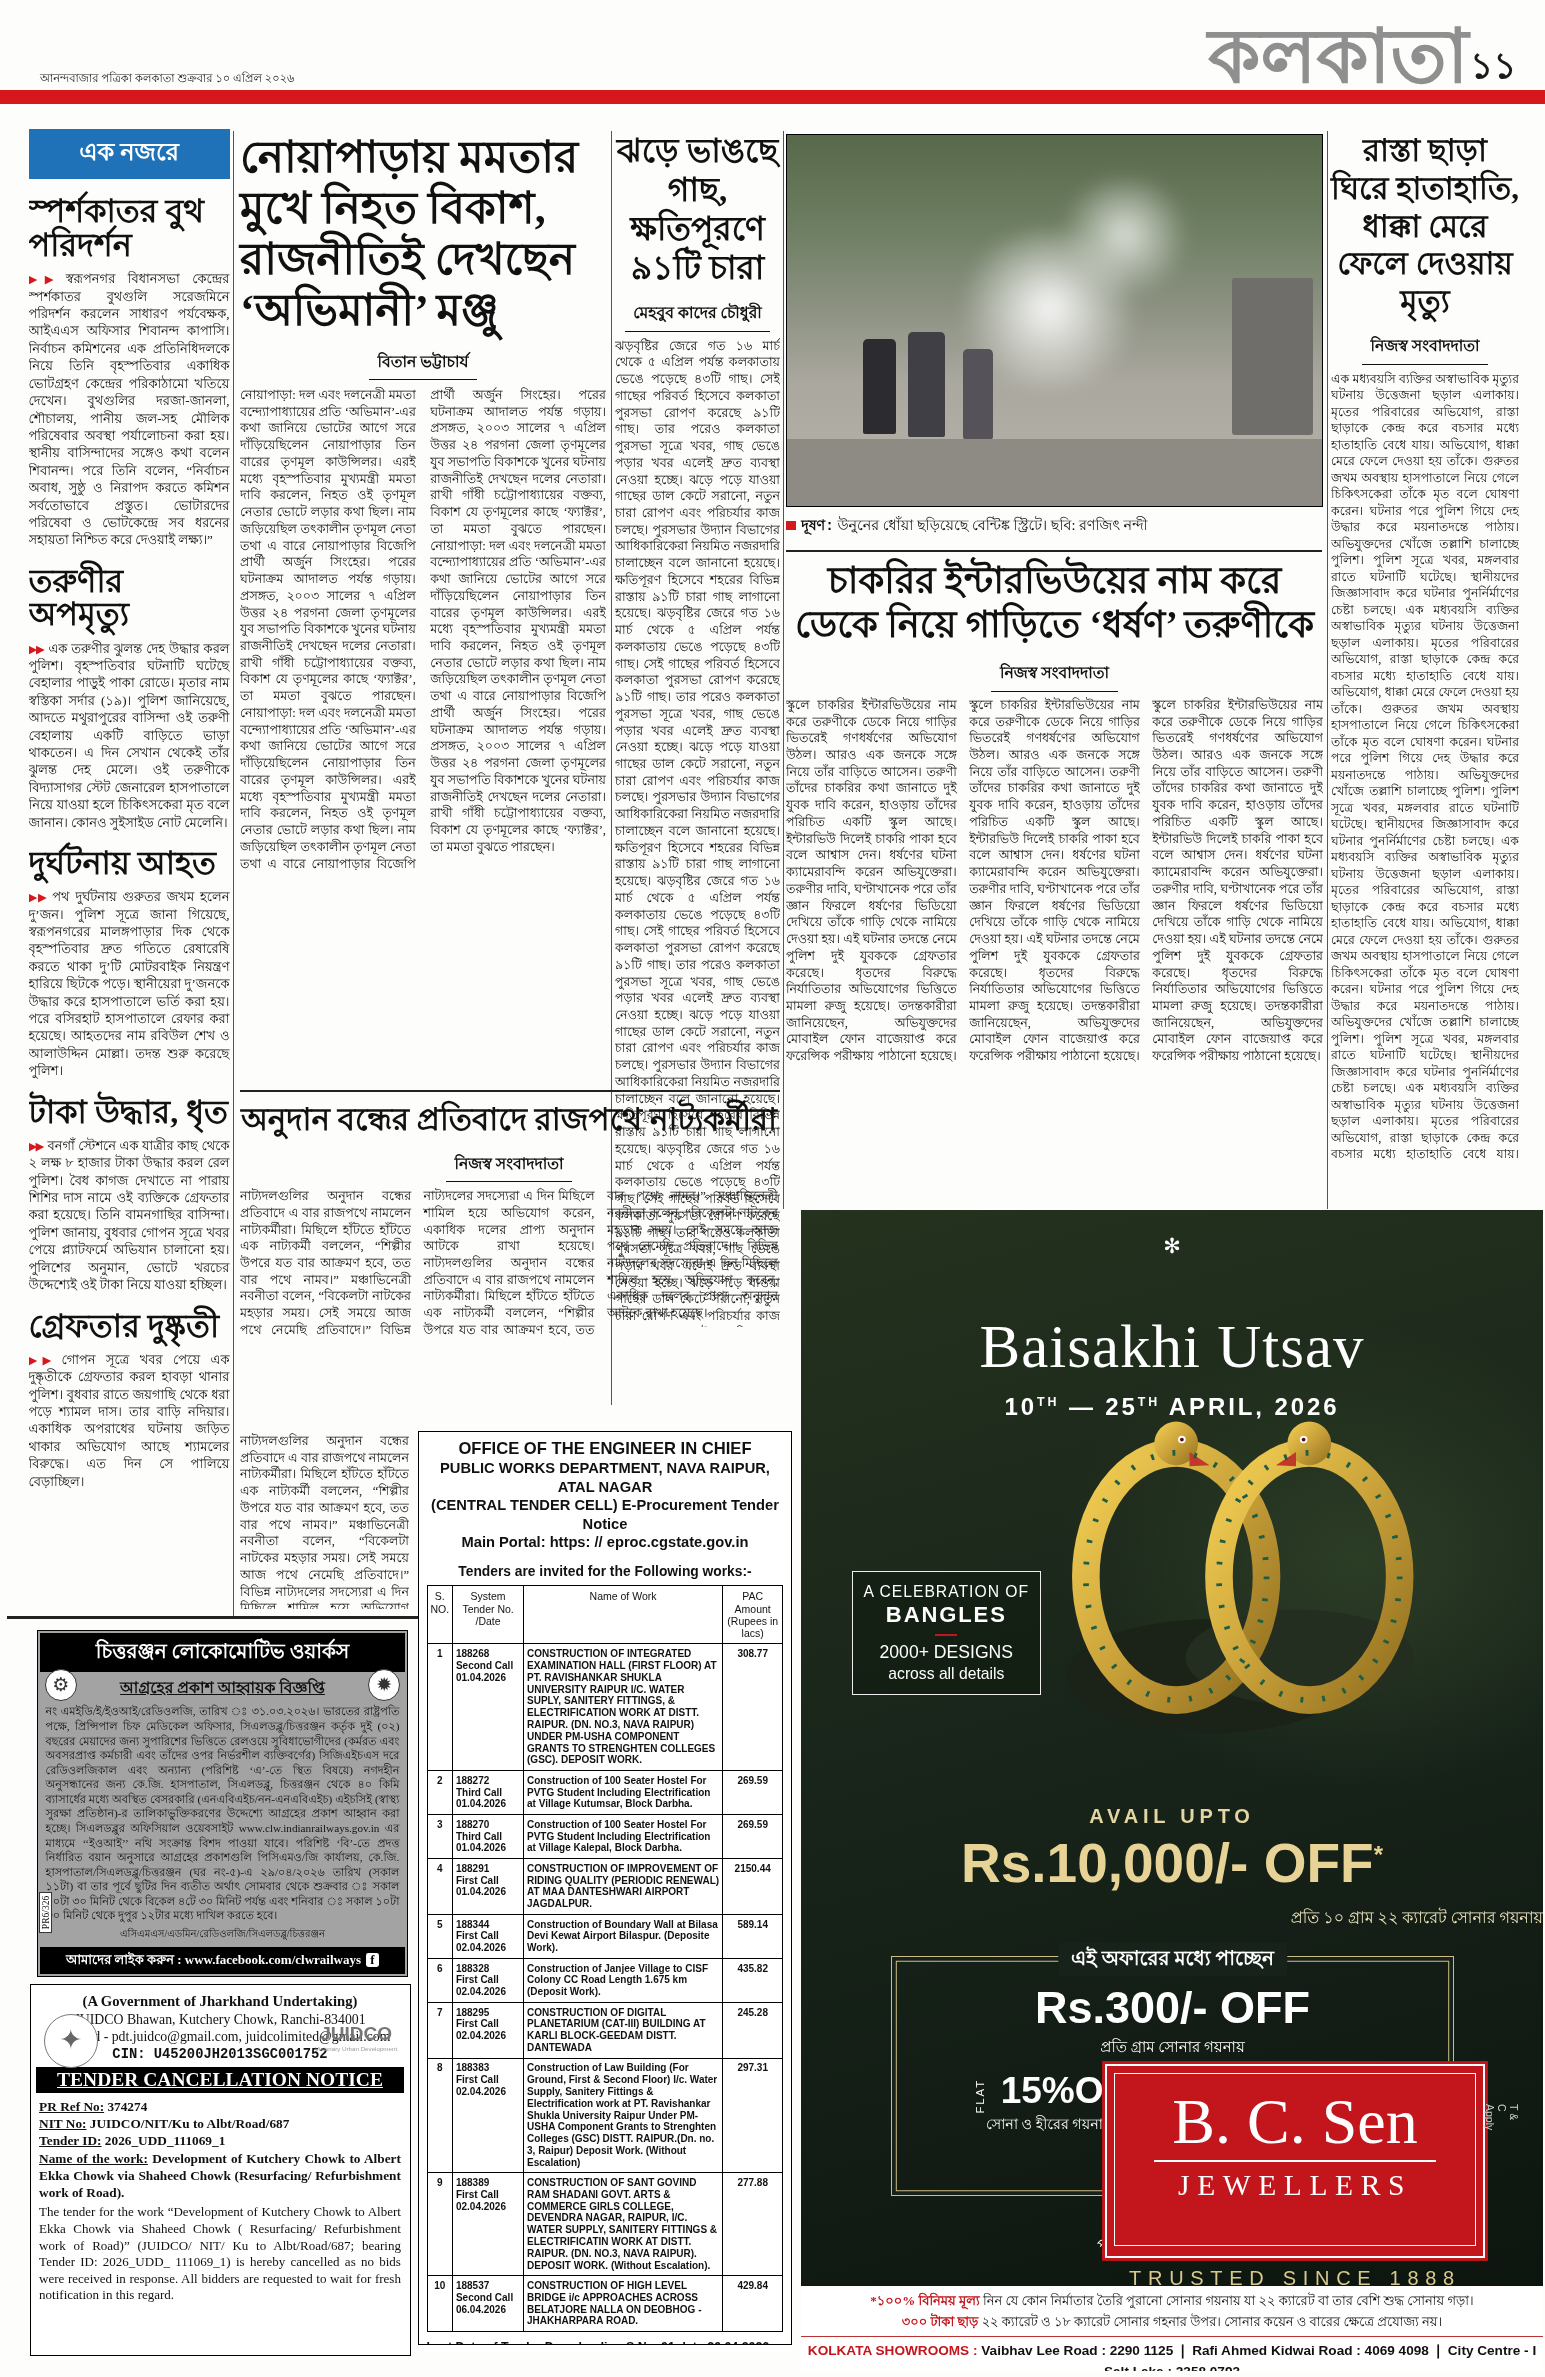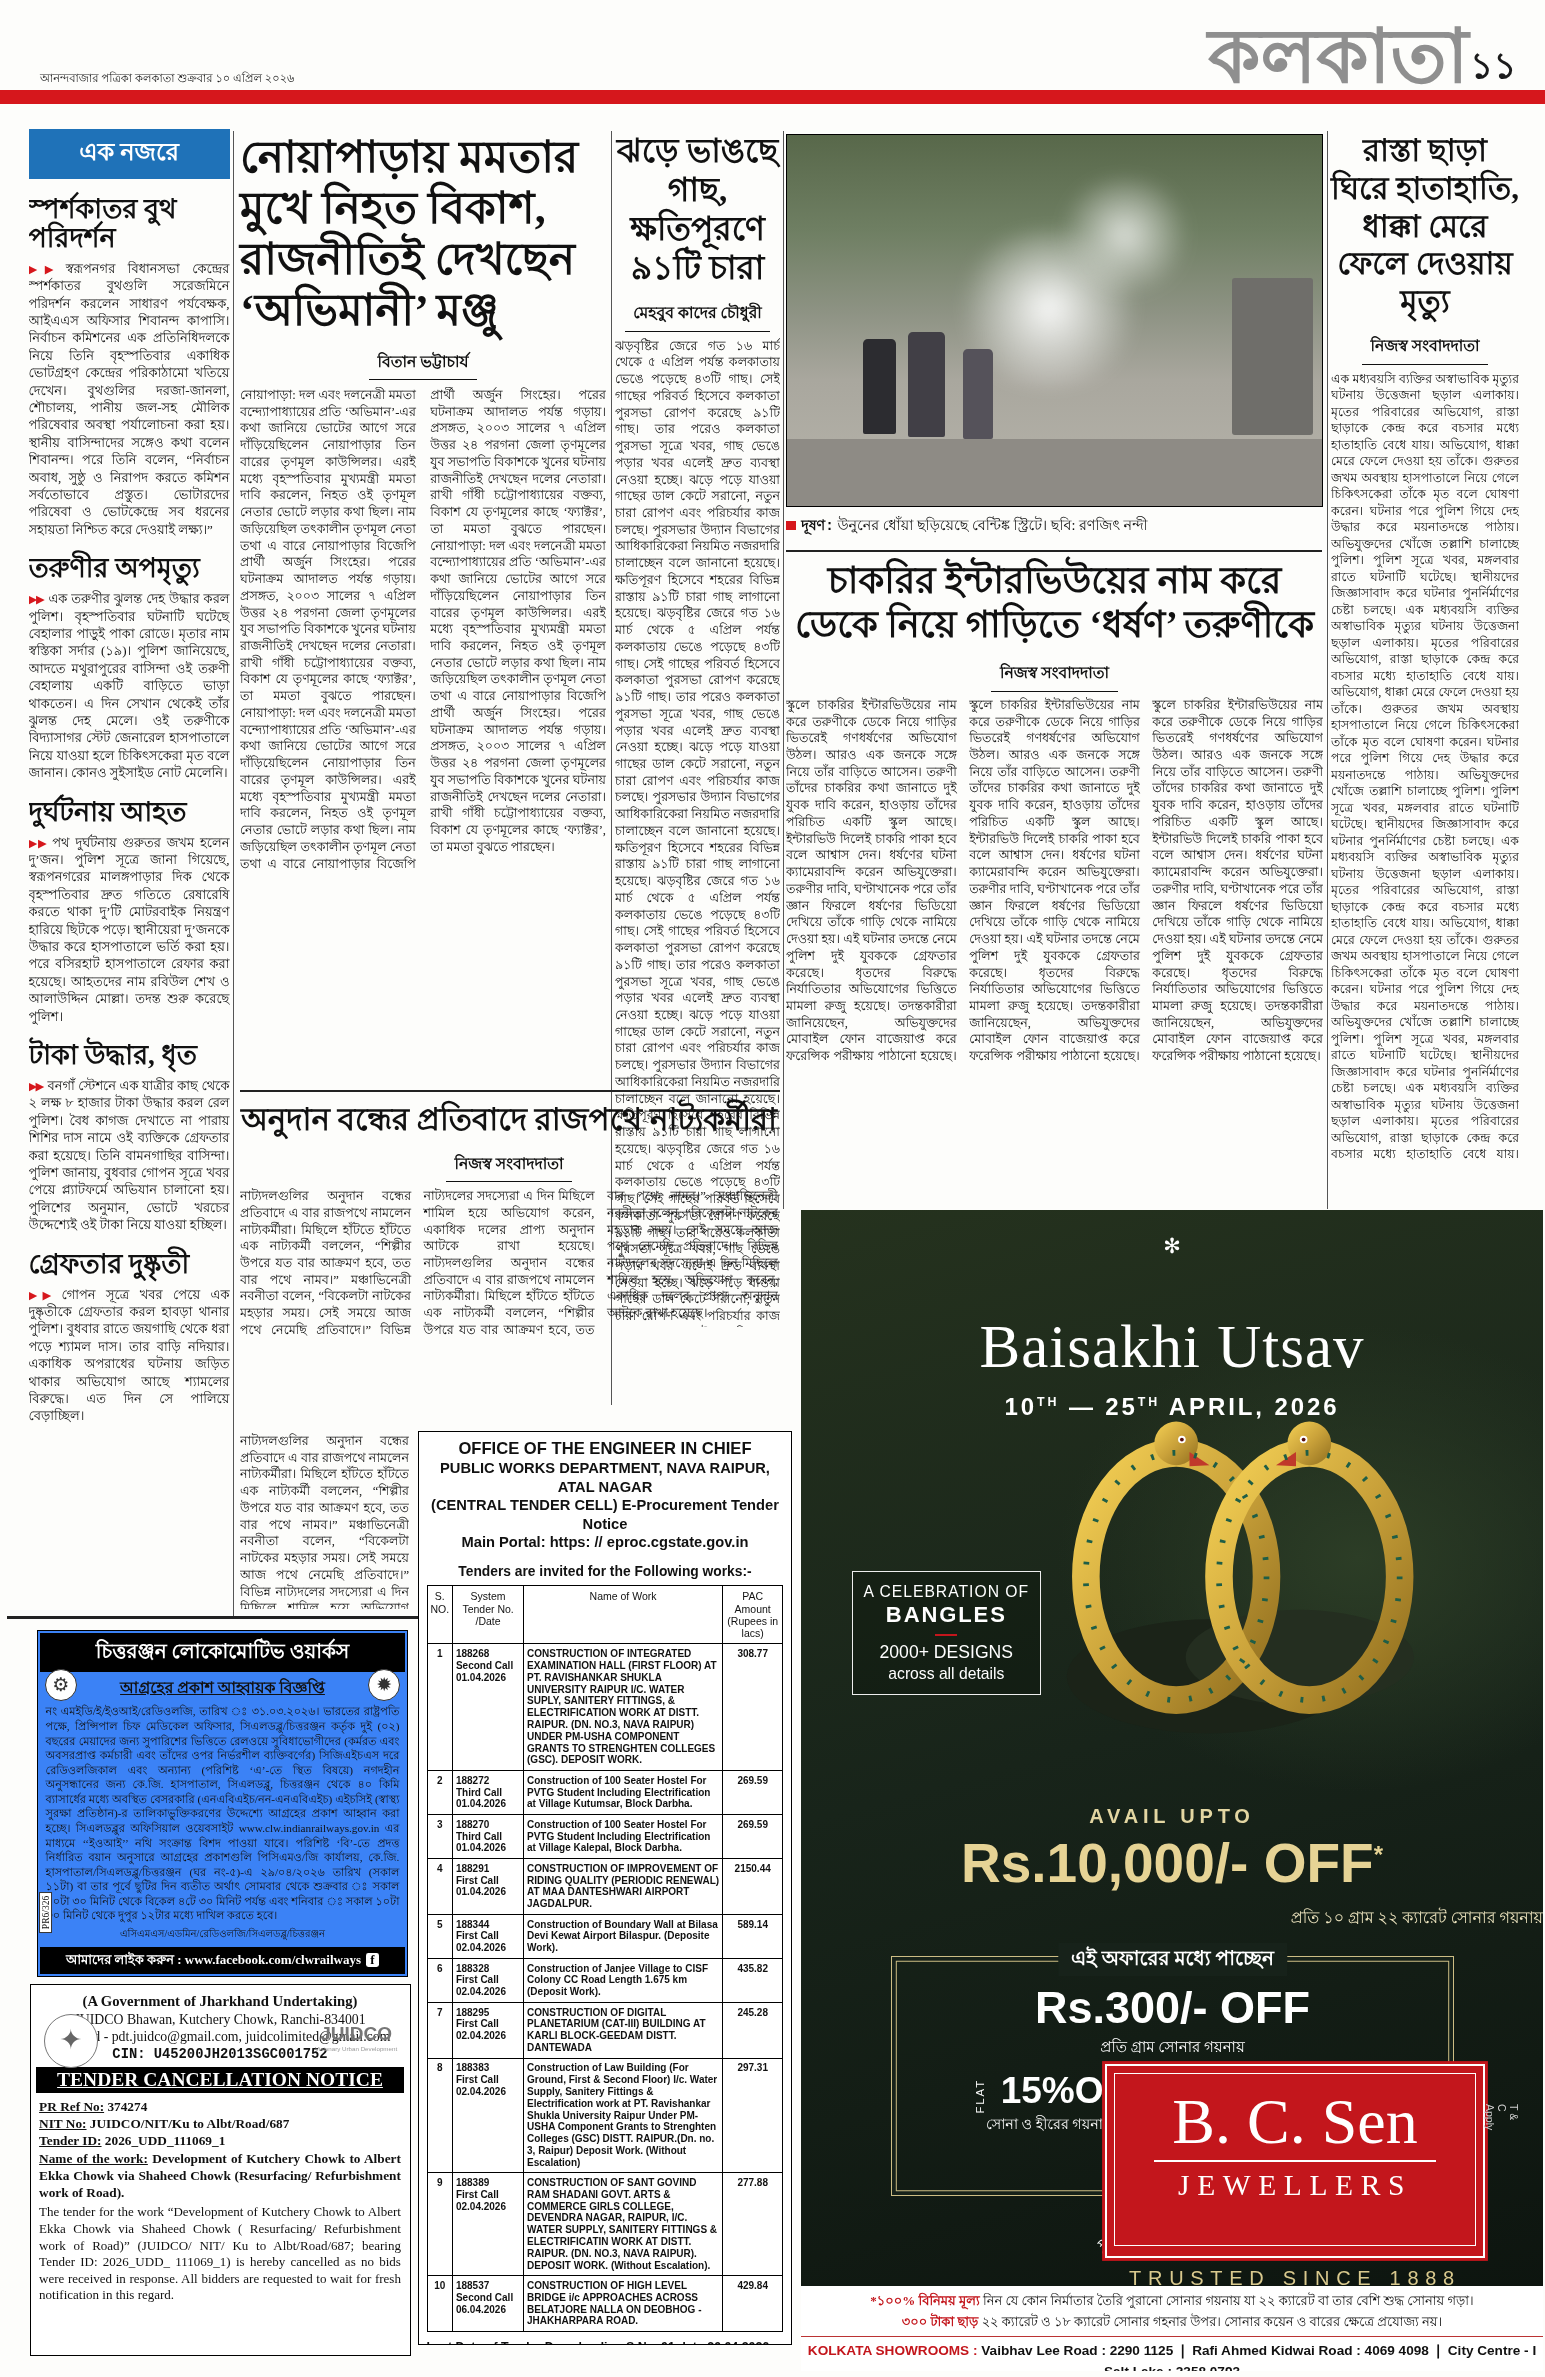--- a/index.html
+++ b/index.html
@@ -14,21 +14,21 @@
   .hrule{position:absolute;background:#222;}
   
   #dateline{left:40px;top:70px;font-size:11.4px;color:#222;}
   #redband{left:0;top:90px;width:1545px;height:14.3px;background:#d6171c;}
   #masthead{left:1208px;top:19px;width:247px;font-size:75px;font-weight:bold;color:#8f8f8f;line-height:1;z-index:3;}
   #pagenum{left:1470px;top:38px;font-size:36px;color:#1b1b1b;font-weight:bold;z-index:4;}
   
   #glance{left:28.5px;top:129px;width:201px;height:1484px;overflow:hidden;}
   .gl-head{background:#1f72b8;color:#fff;font-size:24px;font-weight:bold;text-align:center;padding:3.8px 0 6.7px;}
   .gl-item{margin-top:16px;}
-  .gl-title{font-size:27px;font-weight:bold;line-height:1.05;margin-bottom:7.6px;}
+  .gl-title{font-size:32px;font-weight:bold;line-height:1.05;margin-bottom:7.6px;}
   .gl-body{font-size:13px;line-height:1.34;}
   .bullet{color:#d6171c;font-size:11.4px;letter-spacing:-1.9px;margin-right:4.8px;}
   
   .headline{font-weight:bold;line-height:1.16;}
   .byline{font-size:15.7px;font-weight:bold;text-align:center;margin:12.4px auto 4.8px;width:fit-content;
           border-bottom:1.9px double #111;padding:0 8.6px 3.8px;}
   .bodytxt{font-size:12.6px;line-height:1.33;}
   #lead{left:240px;top:132px;width:366px;}
   #lead .headline{font-size:44px;}
   #lead .cols{column-count:2;column-gap:14.3px;height:594px;overflow:hidden;margin-top:6.7px;}
@@ -57,21 +57,21 @@
   #pwd .h1{font-size:16.6px;font-weight:bold;text-align:center;line-height:1.25;}
   #pwd .h2{font-size:14.7px;font-weight:bold;text-align:center;line-height:1.25;}
   #pwd .invite{font-size:13.8px;font-weight:bold;text-align:center;margin:12.4px 0 6.7px;}
   #pwd table{width:100%;border-collapse:collapse;font-size:10px;font-weight:bold;line-height:1.18;}
   #pwd th,#pwd td{border:1px solid #000;padding:3.8px 2.9px;vertical-align:top;text-align:left;}
   #pwd th{text-align:center;font-weight:normal;font-size:10.5px;}
   #pwd td.c{text-align:center;}
   #pwd .foot{font-size:12.4px;line-height:1.3;margin-top:6.7px;font-weight:bold;}
   
   #clw{left:37px;top:1630px;width:371px;height:347px;border:1.9px solid #000;box-sizing:border-box;
-       background:#3b82f6;overflow:hidden;}
+       background:#a3a3a3;overflow:hidden;}
   #clw .bar{background:#000;color:#fff;font-size:20px;font-weight:bold;text-align:center;padding:2.9px 0;margin:1.9px;}
   #clw .sub{font-size:15.7px;font-weight:bold;text-align:center;text-decoration:underline;margin:2.9px 0;}
   #clw .body{font-size:11.2px;line-height:1.3;padding:0 7.6px;}
   #clw .logo{position:absolute;width:30px;height:30px;border:1px solid #333;border-radius:50%;
              text-align:center;font-size:19px;line-height:29.5px;color:#333;background:#fff;}
   #clw .fb{position:absolute;bottom:1.9px;left:1.9px;right:1.9px;background:#000;color:#fff;text-align:center;
            font-size:13px;padding:2.9px 0;font-weight:bold;}
   #clw .pr{position:absolute;left:-13.3px;bottom:57px;transform:rotate(-90deg);font-size:9.5px;
            border:0.5px solid #333;padding:0.5px 2.9px;background:#fff;}
   .fbsq{display:inline-block;width:13.3px;height:13.3px;background:#fff;color:#000;font-weight:bold;

